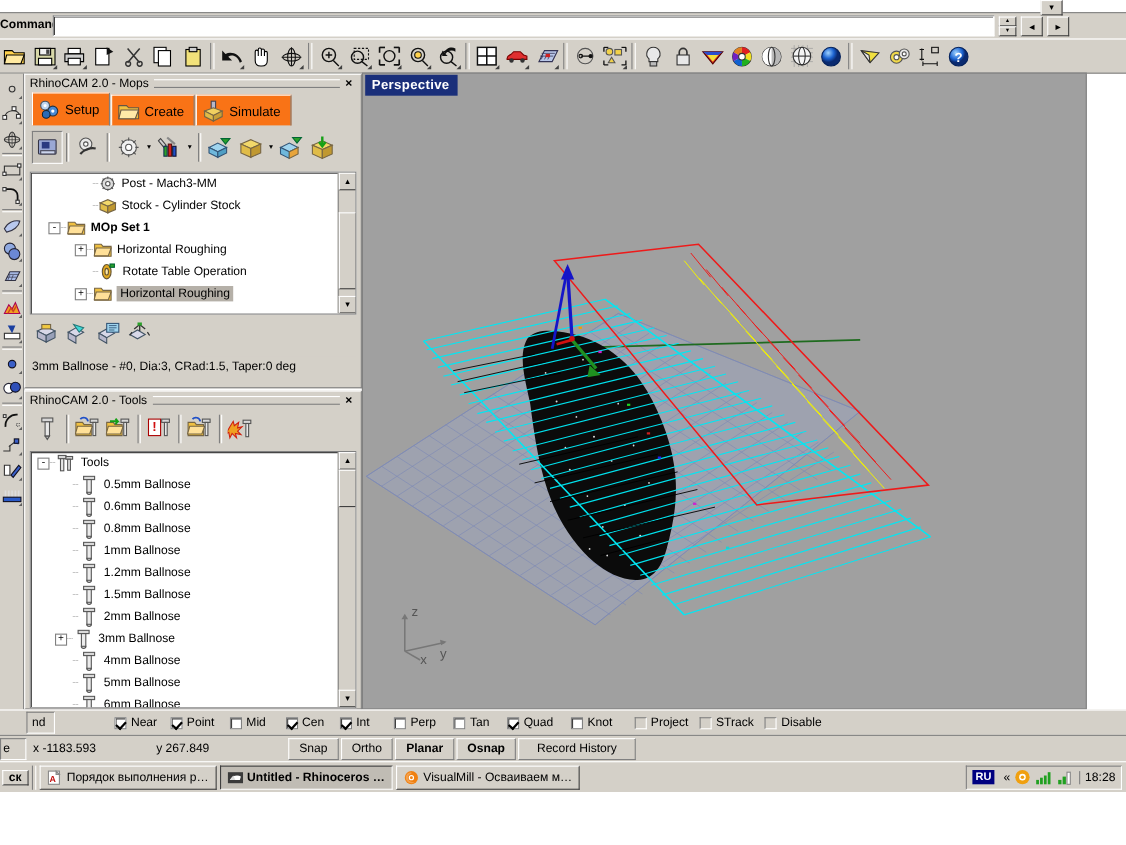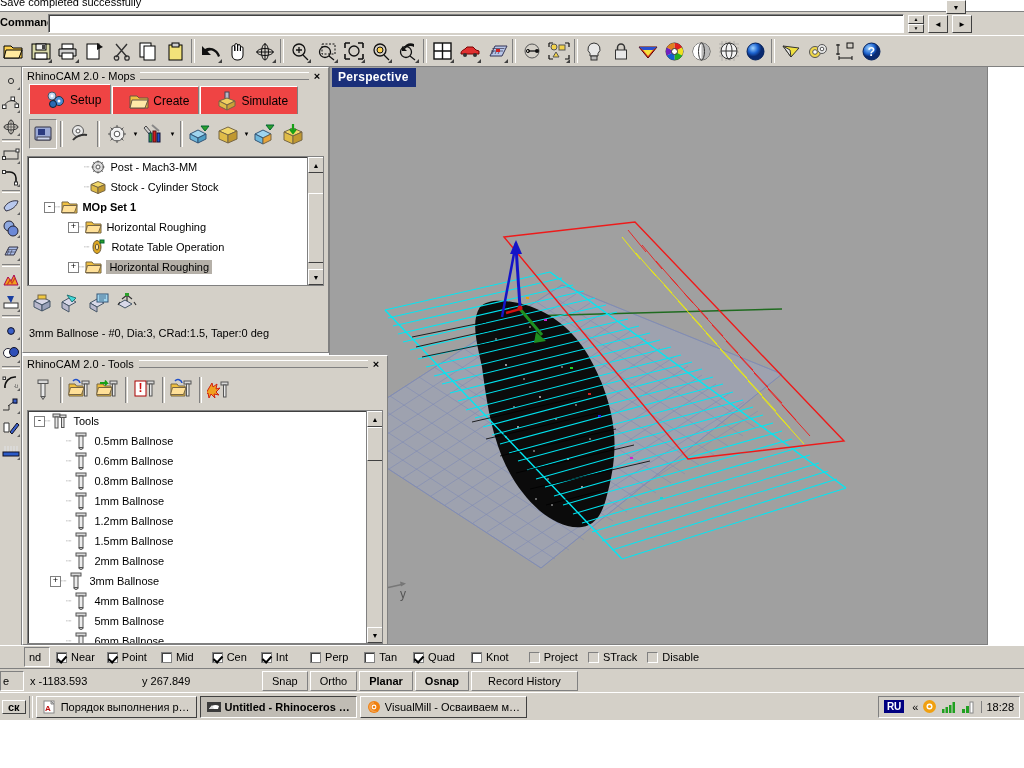--- a/index.html
+++ b/index.html
@@ -90,38 +90,38 @@
     font-weight:bold; font-size:12px; padding:2px 7px 3px 6px; letter-spacing:0.3px;
   }
   .vp-axis { position:absolute; left:26px; bottom:38px; width:60px; height:60px; }
 
   
   .panel {
     position:absolute; background:#d4d0c8;
     border:1px solid #fff; border-right-color:#808080; border-bottom-color:#808080;
   }
   #mops-panel { left:22px; top:67px; width:307px; height:286px; }
-  #tools-panel { left:22px; top:355px; width:366px; height:290px; }
+  #tools-panel { left:22px; top:355px; width:307px; height:290px; }
 
   .panel-titlebar {
     position:relative; height:16px; display:flex; align-items:center; padding-left:4px;
     font-size:11px;
   }
   .panel-title-text { white-space:nowrap; padding-right:5px; }
   .gripper { flex:1; height:8px; border-top:1px solid #fff; border-bottom:1px solid #808080; margin-top:0px;}
   .panel-close {
     width:16px; height:14px; display:flex; align-items:center; justify-content:center;
     font-weight:bold; font-size:11px; margin-right:3px;
   }
 
   
   .tabs { position:relative; height:30px; display:flex; align-items:flex-end; padding-left:6px; }
   .tab {
-    height:28px; display:flex; align-items:center; gap:4px; padding:0 9px 0 16px;
-    background:#ef4444;
+    height:28px; display:flex; align-items:center; gap:4px; padding:0 9px 0 5px;
+    background:#f97316;
     border:1px solid #fff; border-right-color:#808080; border-bottom:none;
     font-size:12px; position:relative; margin-right:1px;
   }
   .tab.active { height:30px; z-index:2; }
 
   
   .panel-tb { height:40px; display:flex; align-items:center; padding-left:6px; }
   .ptb-btn { width:28px; height:30px; display:flex; align-items:center; justify-content:center; position:relative;}
   .ptb-btn.pressed { border:1px solid #808080; border-right-color:#fff; border-bottom-color:#fff; background:#c8c4bc;}
   .ptb-sep { width:3px; height:26px; border-left:1px solid #808080; border-right:1px solid #fff; margin:0 3px;}
@@ -162,21 +162,21 @@
     margin:4px 4px 0 4px; height:18px; background:#d4d0c8; font-size:11px;
     display:flex; align-items:center; padding-left:2px; white-space:nowrap;
   }
 
   
   .osnap-bar {
     position:absolute; left:0; top:645px; width:1024px; height:23px;
     background:#d4d0c8; border-top:1px solid #fff;
     display:flex; align-items:center; font-size:11px;padding-left:24px;
   }
-  .osnap-item { display:flex; align-items:center; gap:4px; margin-right:6px; white-space:nowrap;}
+  .osnap-item { display:flex; align-items:center; gap:4px; margin-right:6px; white-space:nowrap;margin-left:48px;}
   .chk {
     width:11px; height:11px; background:#fff; border:1px solid #808080;
     box-shadow: inset 1px 1px 0 #404040;
     display:flex; align-items:center; justify-content:center; position:relative;
   }
   .chk.on::after {
     content:""; position:absolute; left:2px; top:1px; width:4px; height:7px;
     border:solid #000; border-width:0 2px 2px 0; transform: rotate(42deg);
   }
   .chk.dis { background:#d4d0c8; box-shadow:none; border:1px solid #fff; border-left-color:#808080; border-top-color:#808080;}
@@ -232,23 +232,20 @@
     padding:1px 3px; margin-right:4px;
   }
   .tray-clock { font-size:11px; padding-left:4px; border-left:1px solid #808080;}
   .white-bottom { position:absolute; left:0; top:720px; width:1024px; height:48px; background:#fff;}
 </style>
 </head>
 <body>
 
 <div id="screen">
 
-  <div class="cmd-history">
-    <span>Save completed successfully</span>
-  </div>
   <div class="cmd-line">
     <div class="cmd-label">Command:</div>
     <div class="cmd-input"></div>
     <div class="spin-box">
       <div class="spin-half">▲</div>
       <div class="spin-half">▼</div>
     </div>
     <div class="arrow-btn" style="left:928px;">◄</div>
     <div class="arrow-btn" style="left:952px;">►</div>
   </div>

